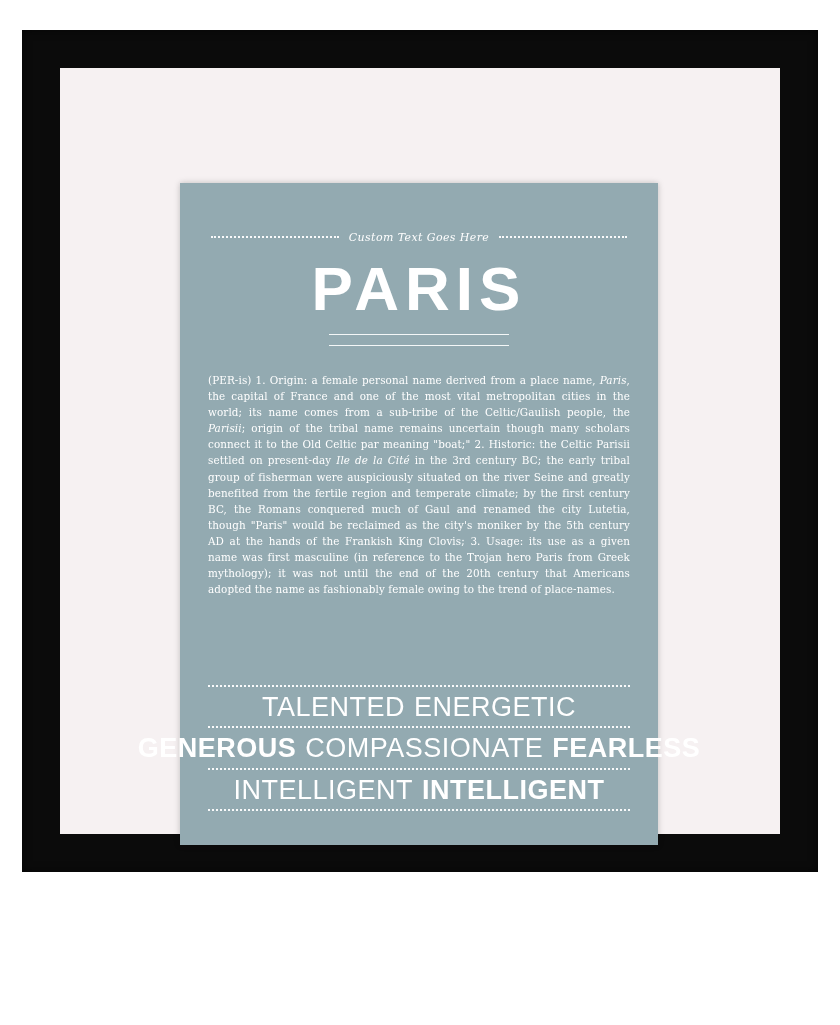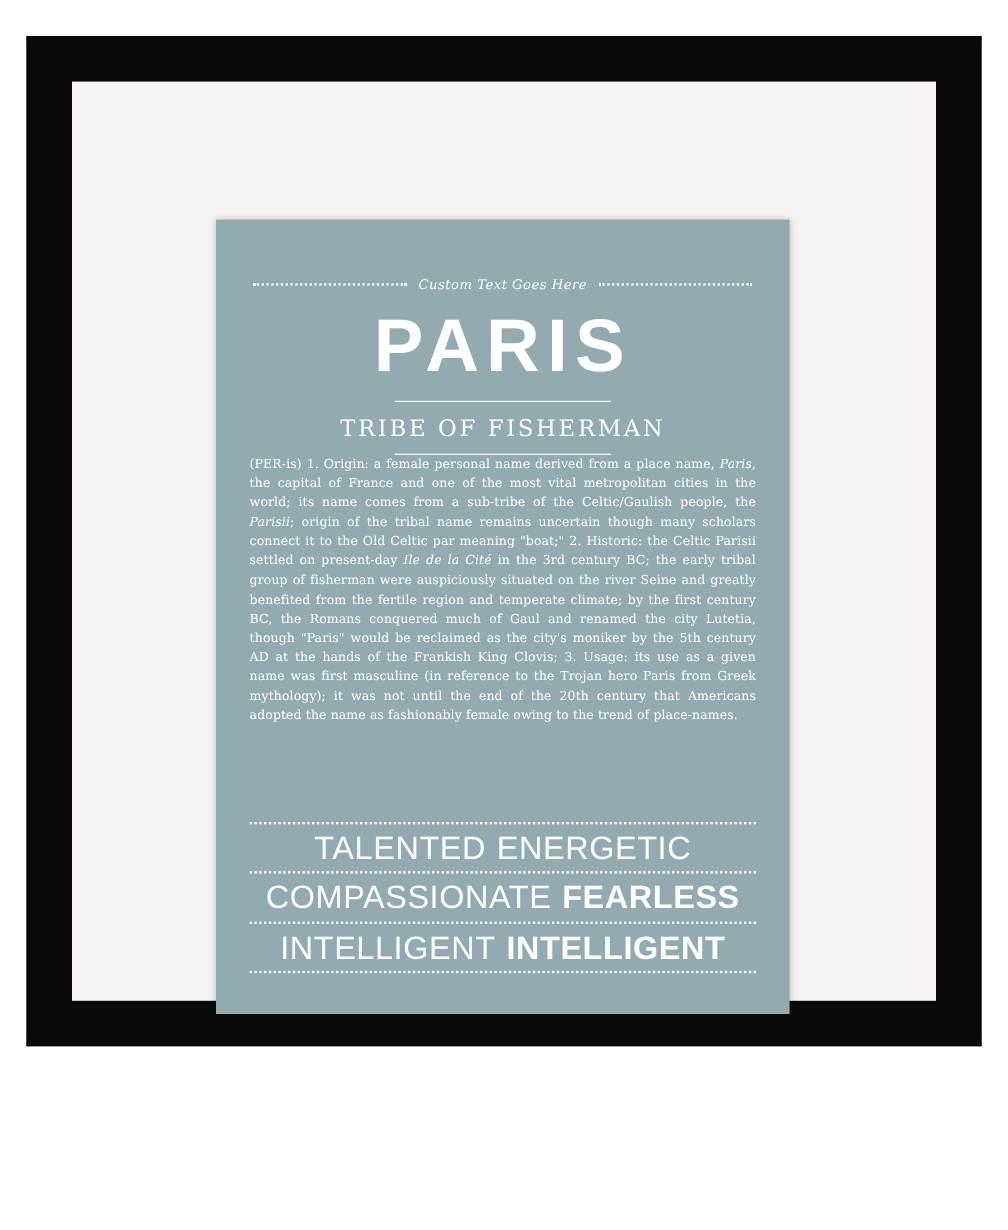--- a/index.html
+++ b/index.html
@@ -101,20 +101,21 @@
   .meaning {
     text-align: center;
     font-family: "DejaVu Serif", serif;
     font-size: 19px;
     letter-spacing: 2.2px;
     margin: 11px 0 0 0;
   }
 
   
   .body-text {
+    margin-top: 26px;
     font-family: "DejaVu Serif", serif;
     font-size: 10.4px;
     line-height: 16.1px;
     text-align: justify;
     text-justify: inter-word;
     letter-spacing: .1px;
   }
   .body-text i { font-style: italic; }
 
   
@@ -158,36 +159,36 @@
 
       <div class="top-row">
         <span class="dotline"></span>
         <span class="custom-text">Custom Text Goes Here</span>
         <span class="dotline"></span>
       </div>
 
       <div class="name">PARIS</div>
 
       <div class="rule"></div>
-      <div class="meaning">TRIBE OF FISHERMAN</div>
       <div class="rule tight"></div>
 
       <div class="body-text">(PER-is)  1. Origin:  a female personal name derived from a place name, <i>Paris</i>, the capital of France and one of the most vital metropolitan cities in the world; its name comes from a sub-tribe of the Celtic/Gaulish people, the <i>Parisii</i>; origin of the tribal name remains uncertain though many scholars connect it to the Old Celtic par meaning "boat;"  2. Historic:  the Celtic Parisii settled on present-day <i>Ile de la Cité</i> in the 3rd century BC; the early tribal group of fisherman were auspiciously situated on the river Seine and greatly benefited from the fertile region and temperate climate; by the first century BC, the Romans conquered much of Gaul and renamed the city Lutetia, though "Paris" would be reclaimed as the city's moniker by the 5th century AD at the hands of the Frankish King Clovis;  3. Usage:  its use as a given name was first masculine (in reference to the Trojan hero Paris from Greek mythology); it was not until the end of the 20th century that Americans adopted the name as fashionably female owing to the trend of place-names.</div>
 
       <div class="traits">
         <div class="dotrule"></div>
 
         <div class="trait-line">
           <span class="trait light">TALENTED</span>
           <span class="trait light">ENERGETIC</span>
         </div>
 
         <div class="dotrule"></div>
 
         <div class="trait-line">
+          <span class="trait bold">GENEROUS</span>
           <span class="trait light">COMPASSIONATE</span>
           <span class="trait bold">FEARLESS</span>
         </div>
 
         <div class="dotrule"></div>
 
         <div class="trait-line">
           <span class="trait light">INTELLIGENT</span>
           <span class="trait bold">INTELLIGENT</span>
         </div>

